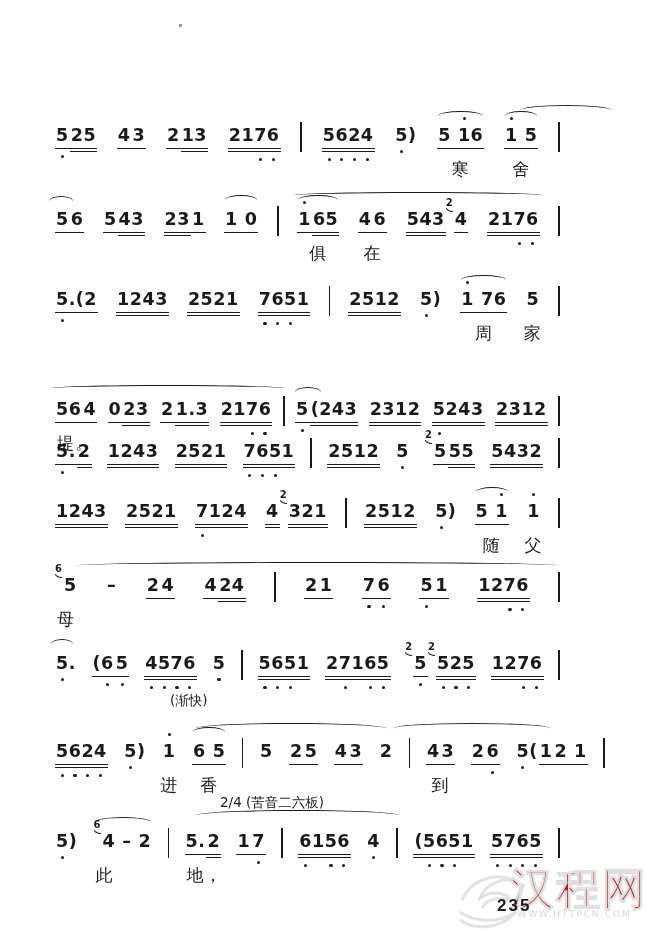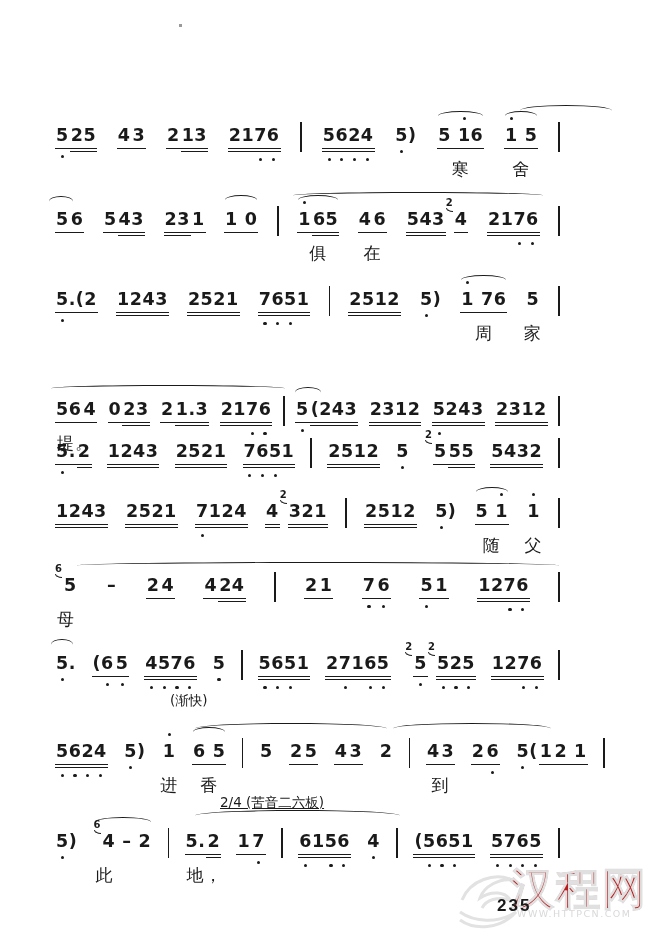--- a/index.html
+++ b/index.html
@@ -397,21 +397,21 @@
       <div class="bar"></div>
       <div class="cell">
         <span class="seg u2"><span class="ch">(</span><span class="ch lo">5</span><span class="ch lo">6</span><span class="ch lo">5</span><span class="ch">1</span></span>
       </div>
       <div class="cell">
         <span class="seg u2"><span class="ch lo">5</span><span class="ch lo">7</span><span class="ch lo">6</span><span class="ch lo">5</span></span>
       </div>
       <div class="bar"></div>
     </div>
     <div class="annot" style="left: 170px; top: 692px;">(渐快)</div>
-    <div class="annot" style="left: 220px; top: 794px; text-decoration: underline;">2/4 (苦音二六板)</div>
+    <div class="annot" style="left: 220px; top: 794px;">2/4 (苦音二六板)</div>
   </div>
 
 <div class="watermark">
   <svg class="wm-logo" width="90" height="90" viewBox="0 0 90 90" fill="none">
     <path d="M12 50 C20 30, 45 22, 62 30 C50 28, 34 36, 30 48 C42 40, 56 42, 60 50 C48 46, 36 50, 32 58" stroke="#e2e2e2" stroke-width="3" fill="none"></path>
     <path d="M10 62 C24 72, 48 74, 66 62 C50 80, 24 80, 10 70" stroke="#e2e2e2" stroke-width="3" fill="none"></path>
   </svg>
   <div class="wm-brand">汉程网</div>
   <div class="wm-url">WWW.HTTPCN.COM</div>
 </div>

